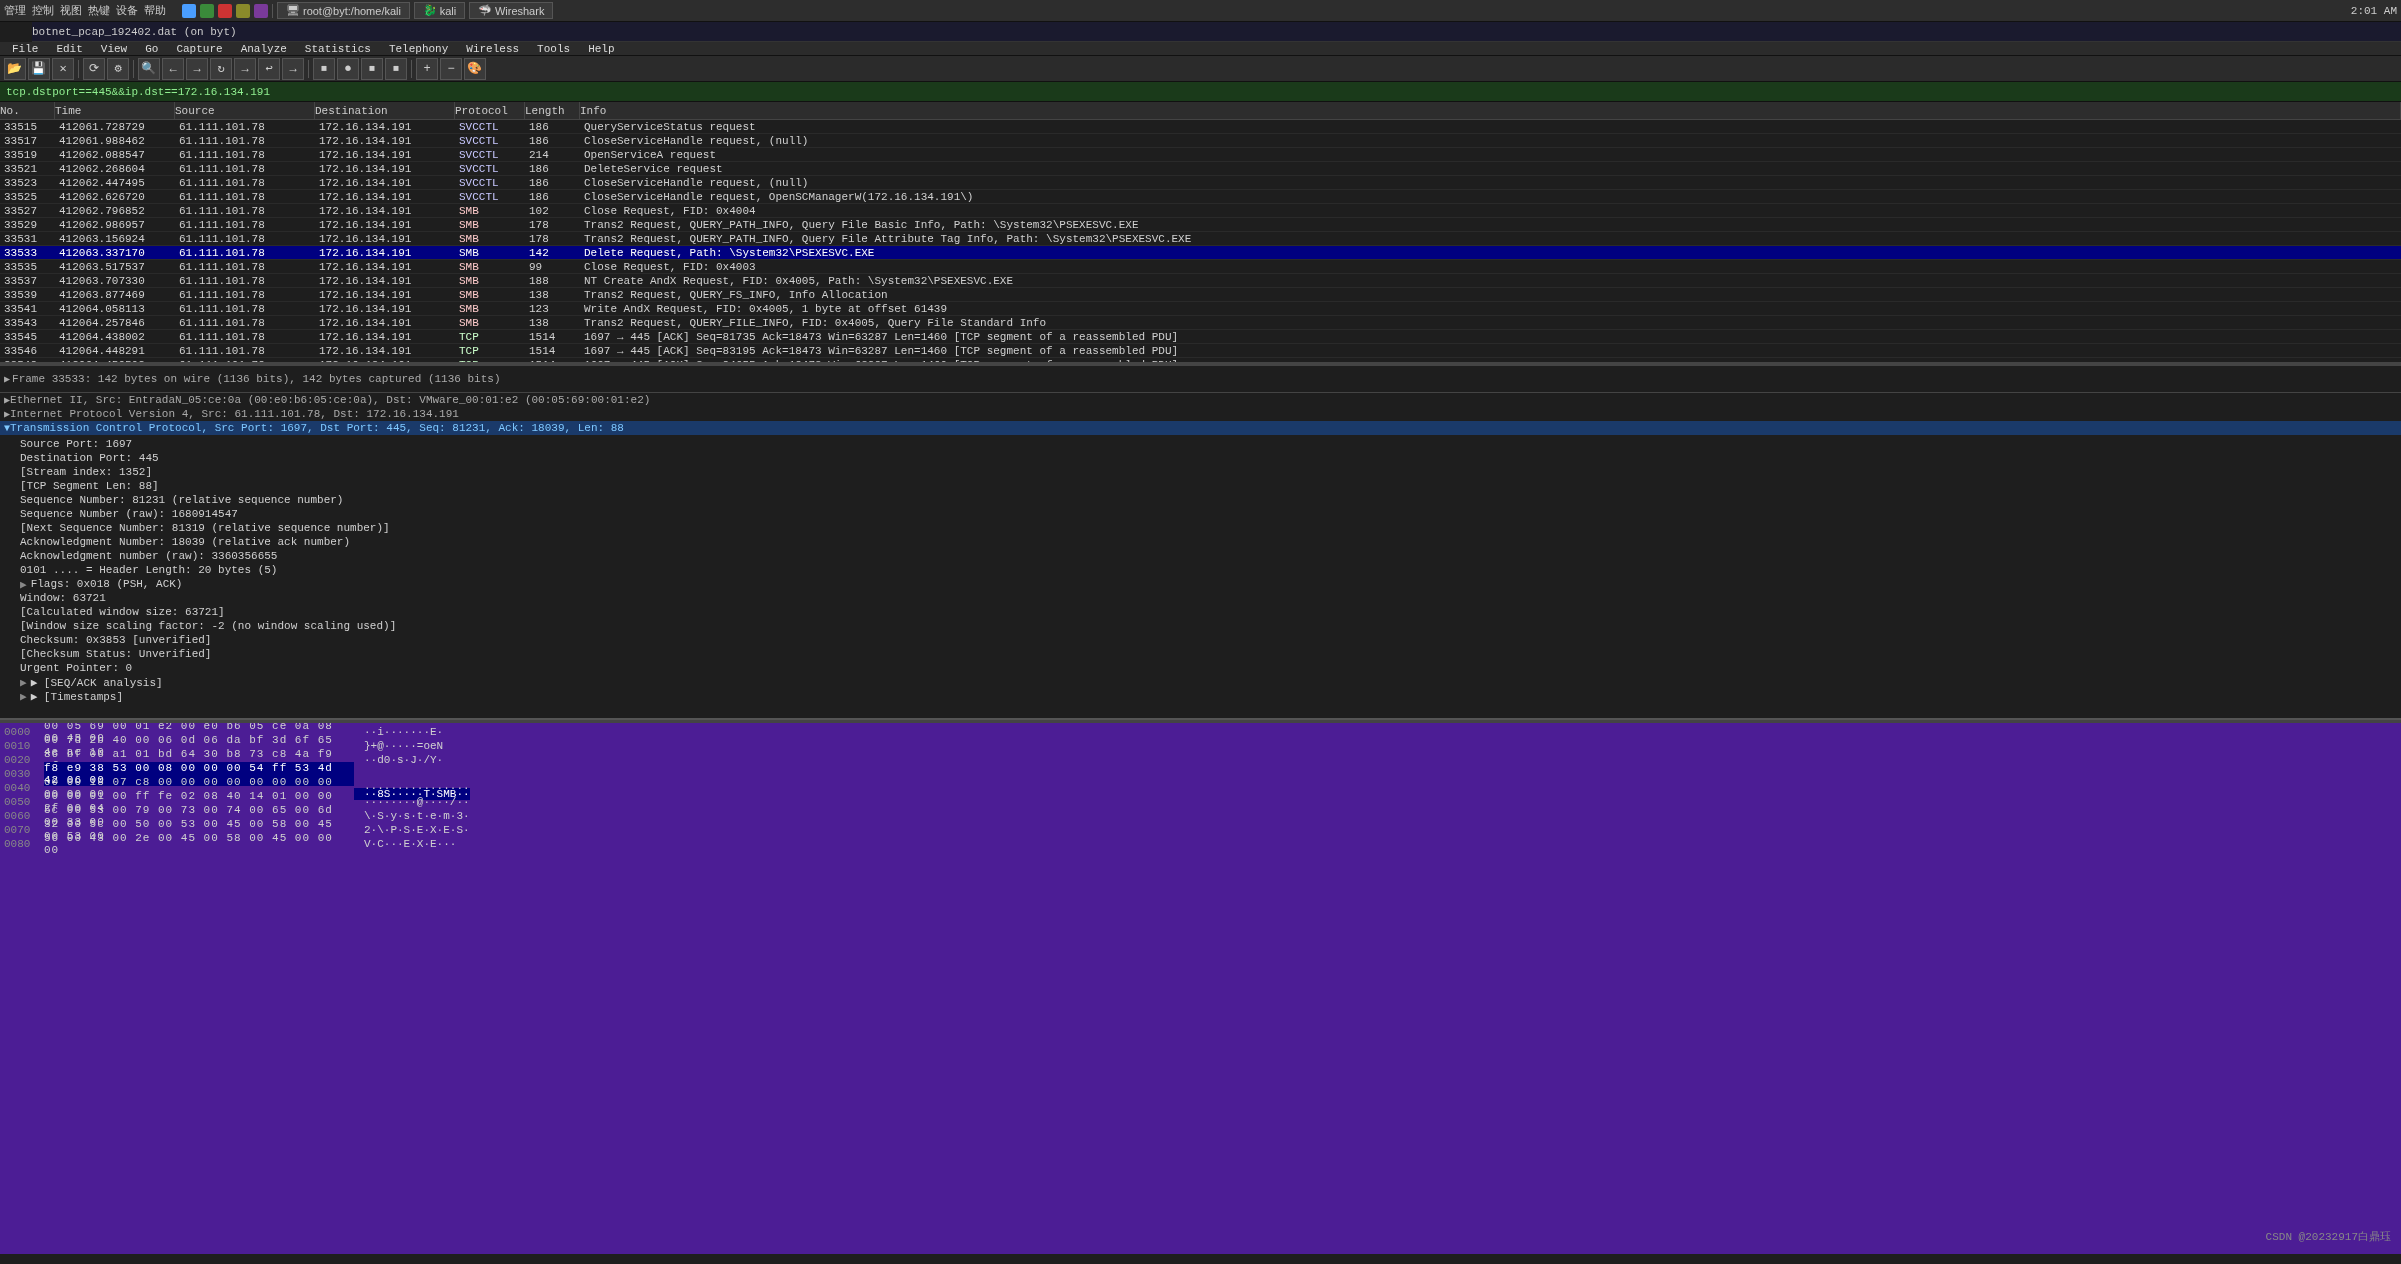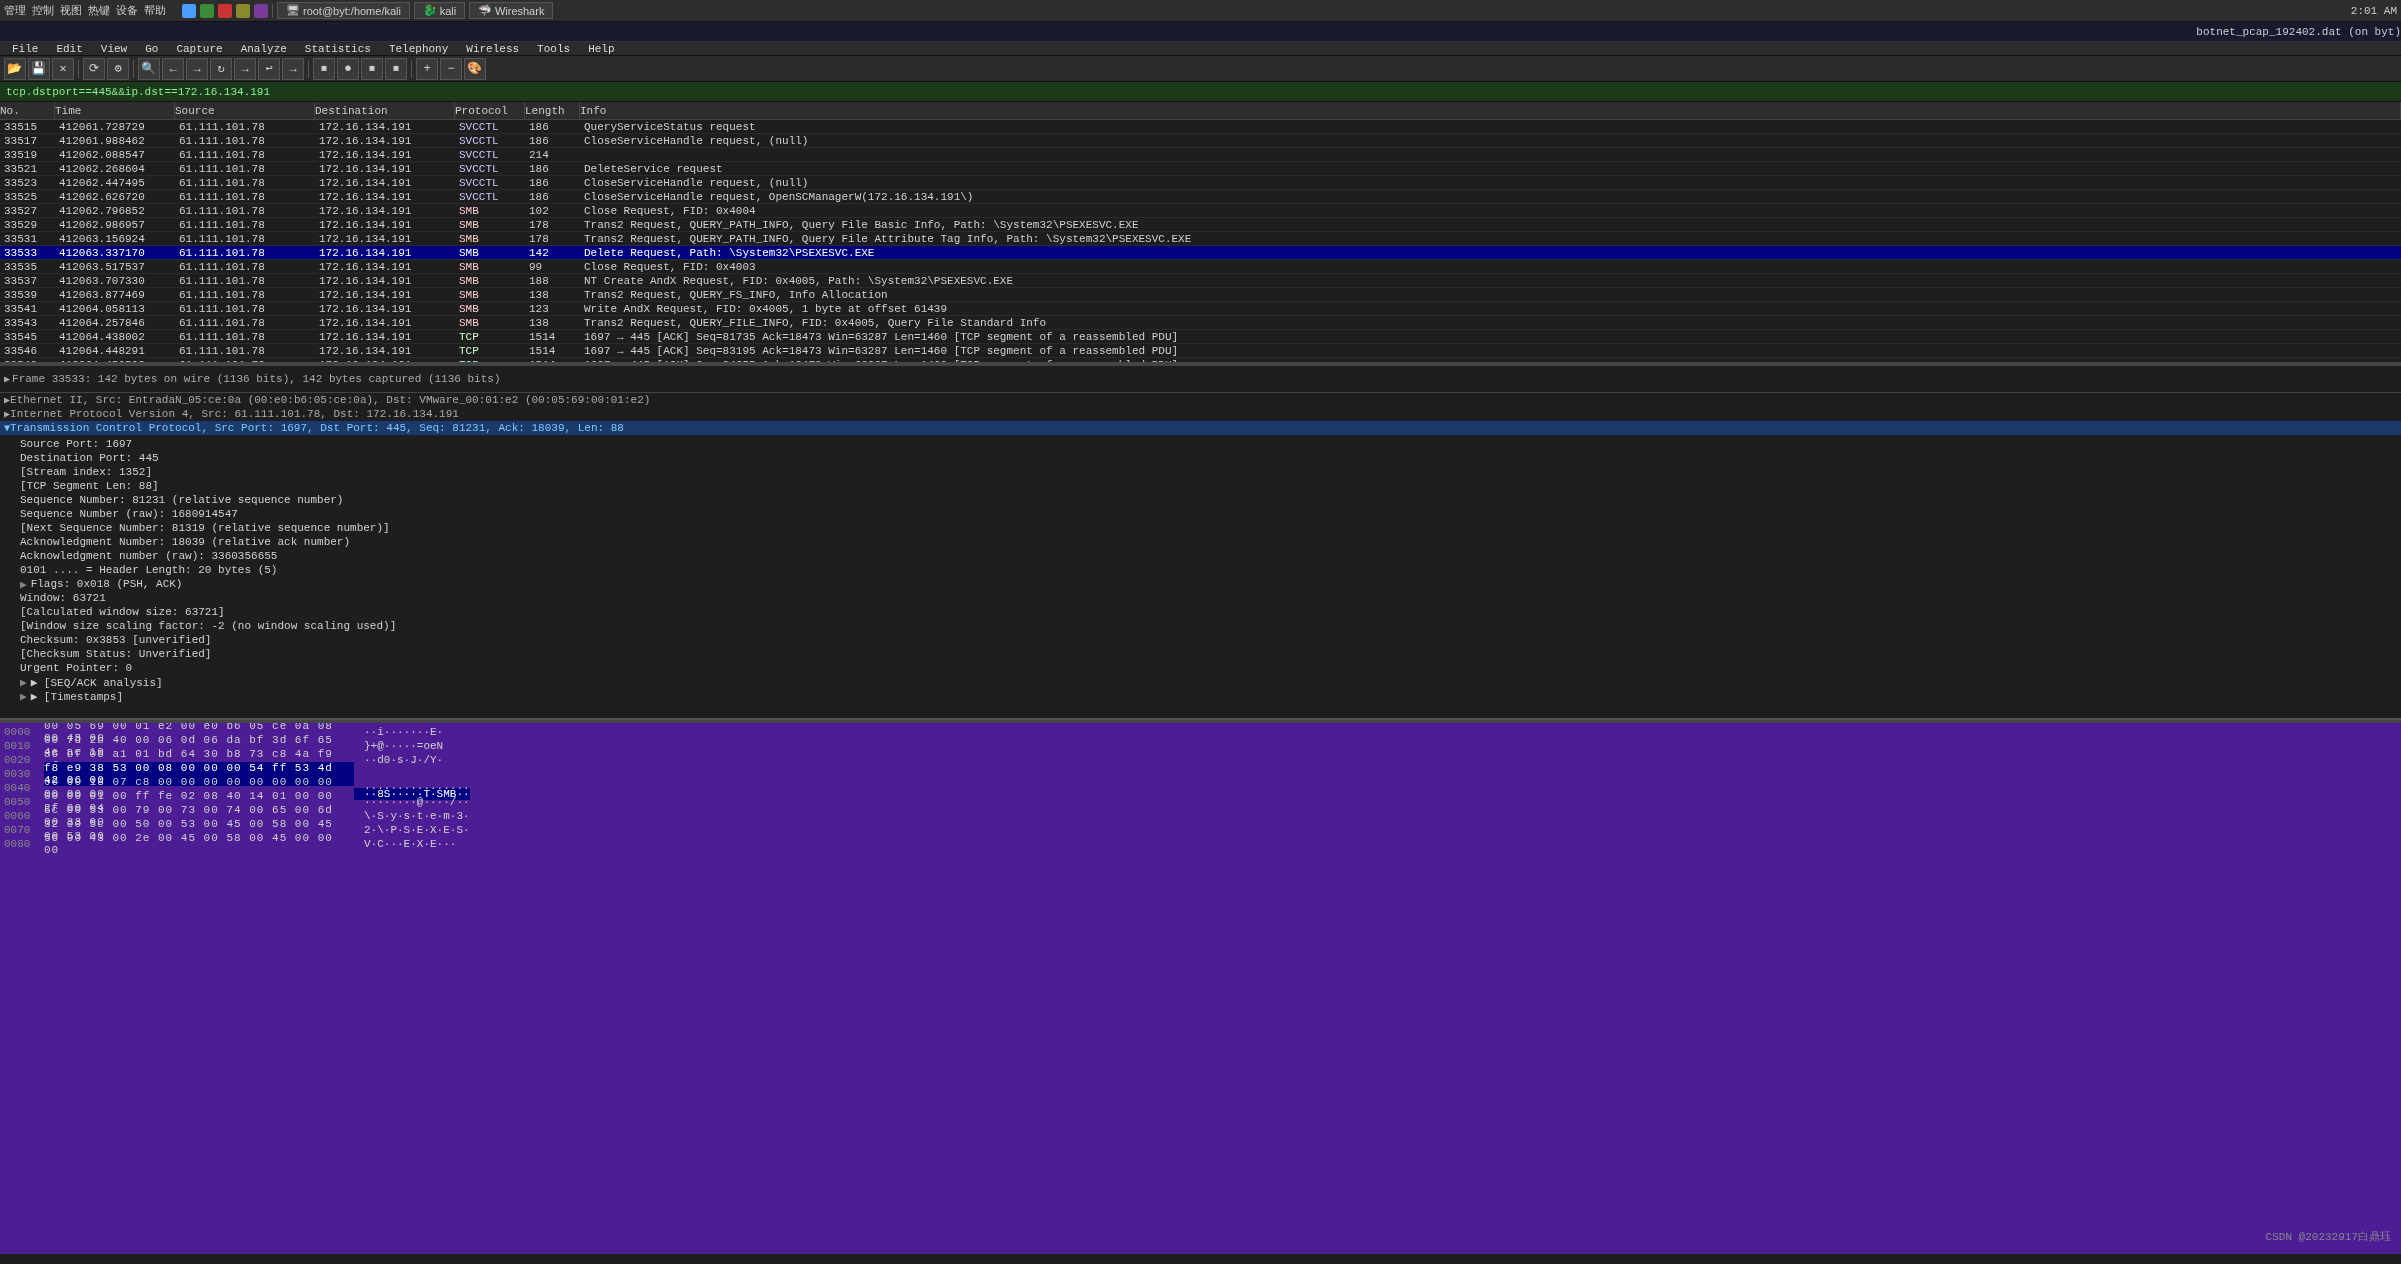--- a/index.html
+++ b/index.html
@@ -43,24 +43,25 @@
       align-items: center;
       gap: 3px;
     }
 
     
     #titlebar {
       background: #1a1a2e;
       height: 20px;
       display: flex;
       align-items: center;
-      justify-content: flex-end;
+      justify-content: flex-start;
       color: #ccc;
       font-size: 11px;
       border-bottom: 1px solid #333;
+      margin-left: 32px;
     }
 
     
     #menubar {
       background: #2b2b2b;
       height: 14px;
       display: flex;
       align-items: center;
       padding: 0 4px;
       gap: 2px;
@@ -376,20 +377,21 @@
     <div class="cell col-len">186</div>
     <div class="cell col-info">CloseServiceHandle request, (null)</div>
   </div>
         <div class="packet-row">
     <div class="cell col-no">33519</div>
     <div class="cell col-time">412062.088547</div>
     <div class="cell col-src">61.111.101.78</div>
     <div class="cell col-dst">172.16.134.191</div>
     <div class="cell col-proto proto-svcctl">SVCCTL</div>
     <div class="cell col-len">214</div>
+    <div class="cell col-info">OpenServiceA request</div>
   </div>
         <div class="packet-row">
     <div class="cell col-no">33521</div>
     <div class="cell col-time">412062.268604</div>
     <div class="cell col-src">61.111.101.78</div>
     <div class="cell col-dst">172.16.134.191</div>
     <div class="cell col-proto proto-svcctl">SVCCTL</div>
     <div class="cell col-len">186</div>
     <div class="cell col-info">DeleteService request</div>
   </div>

